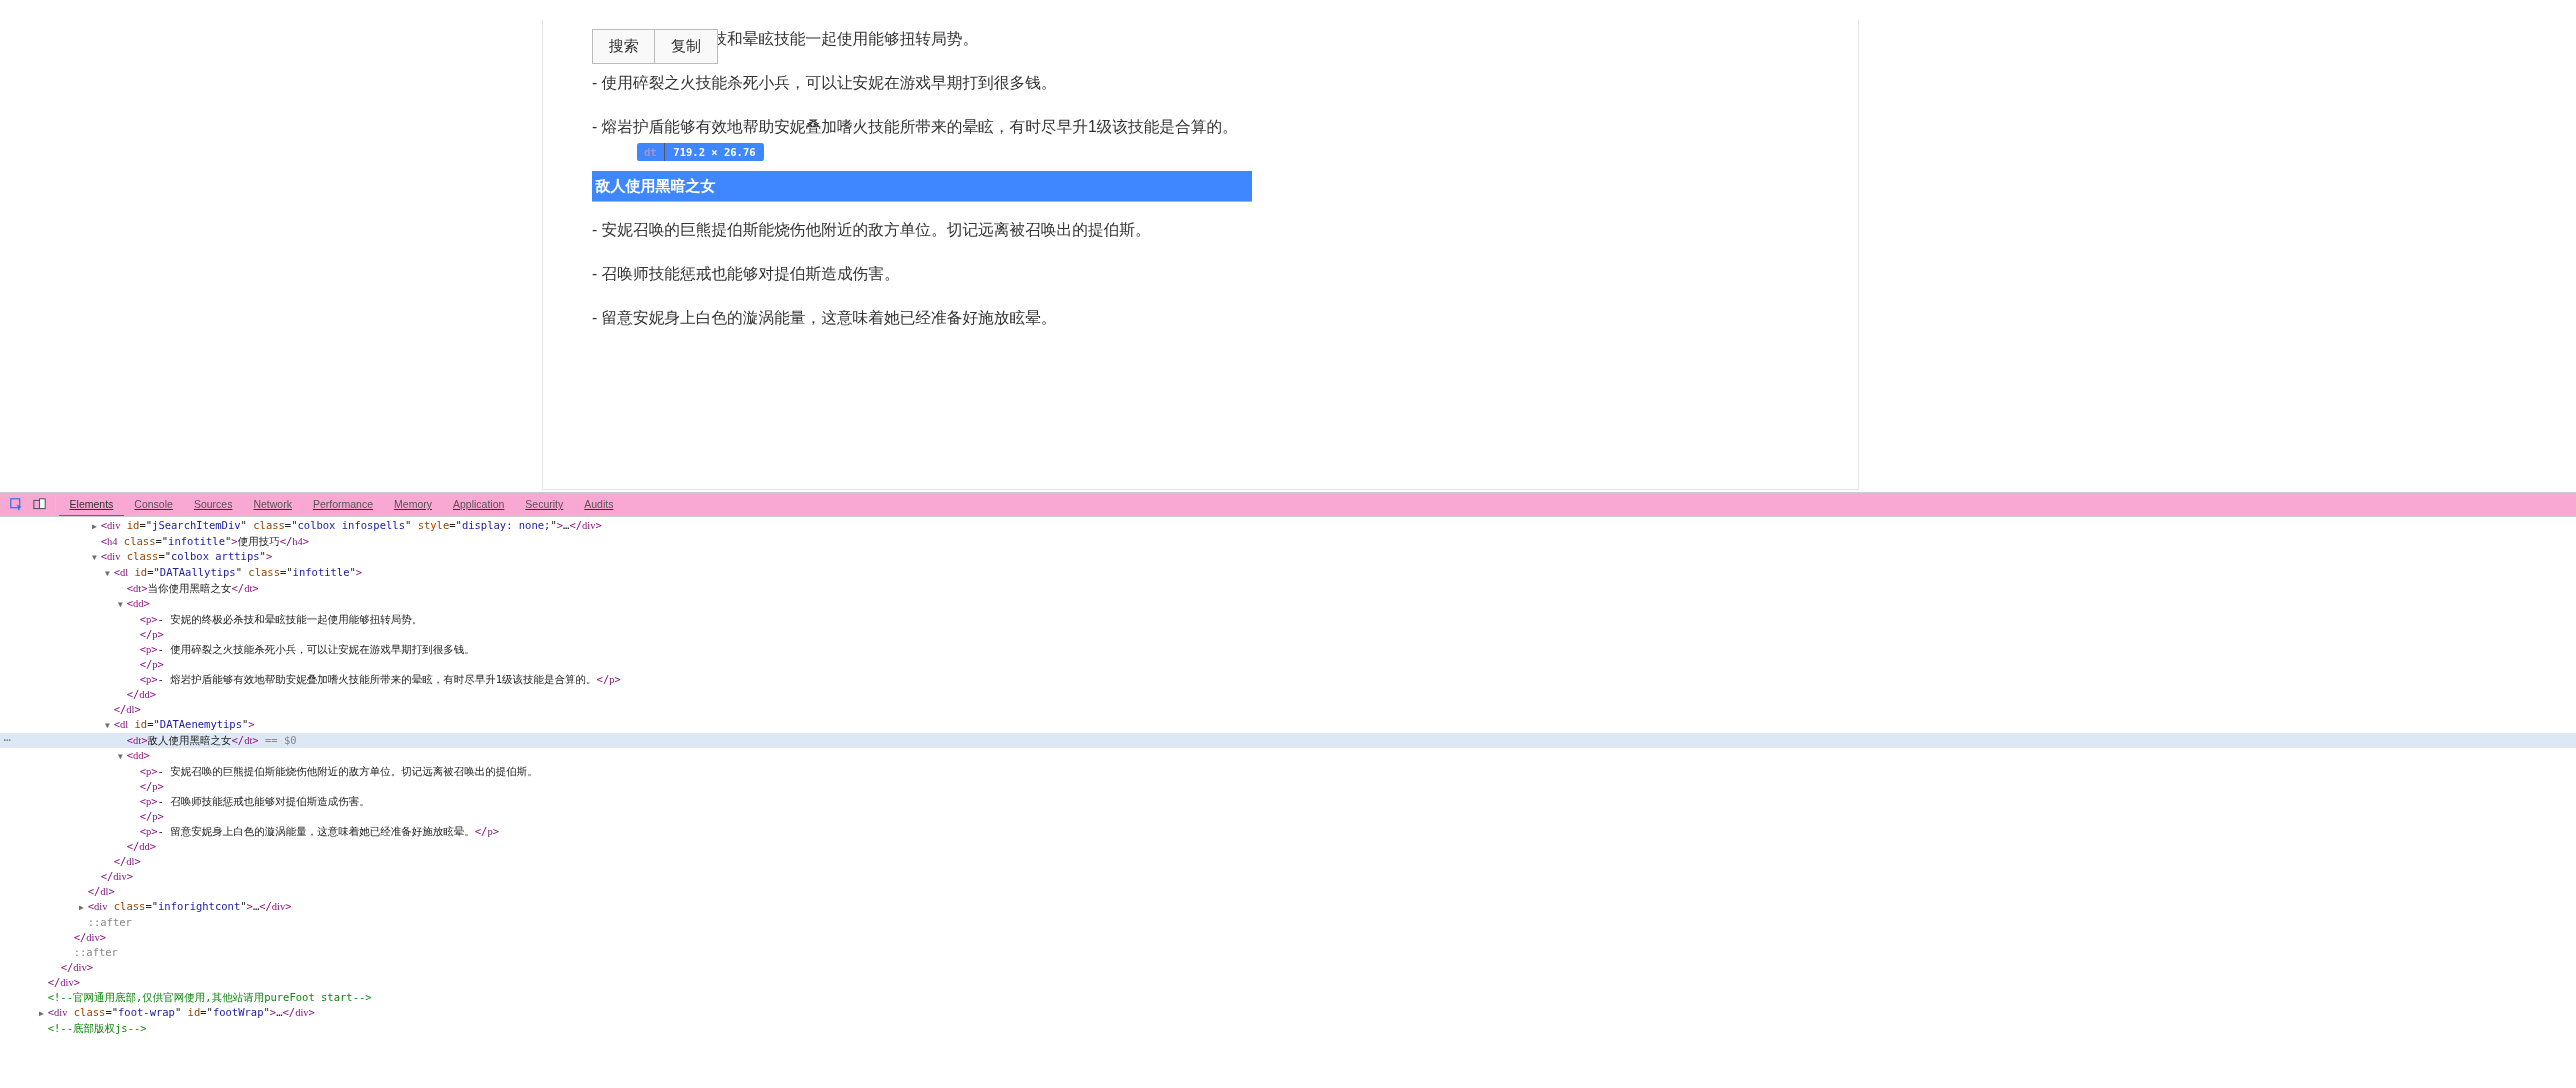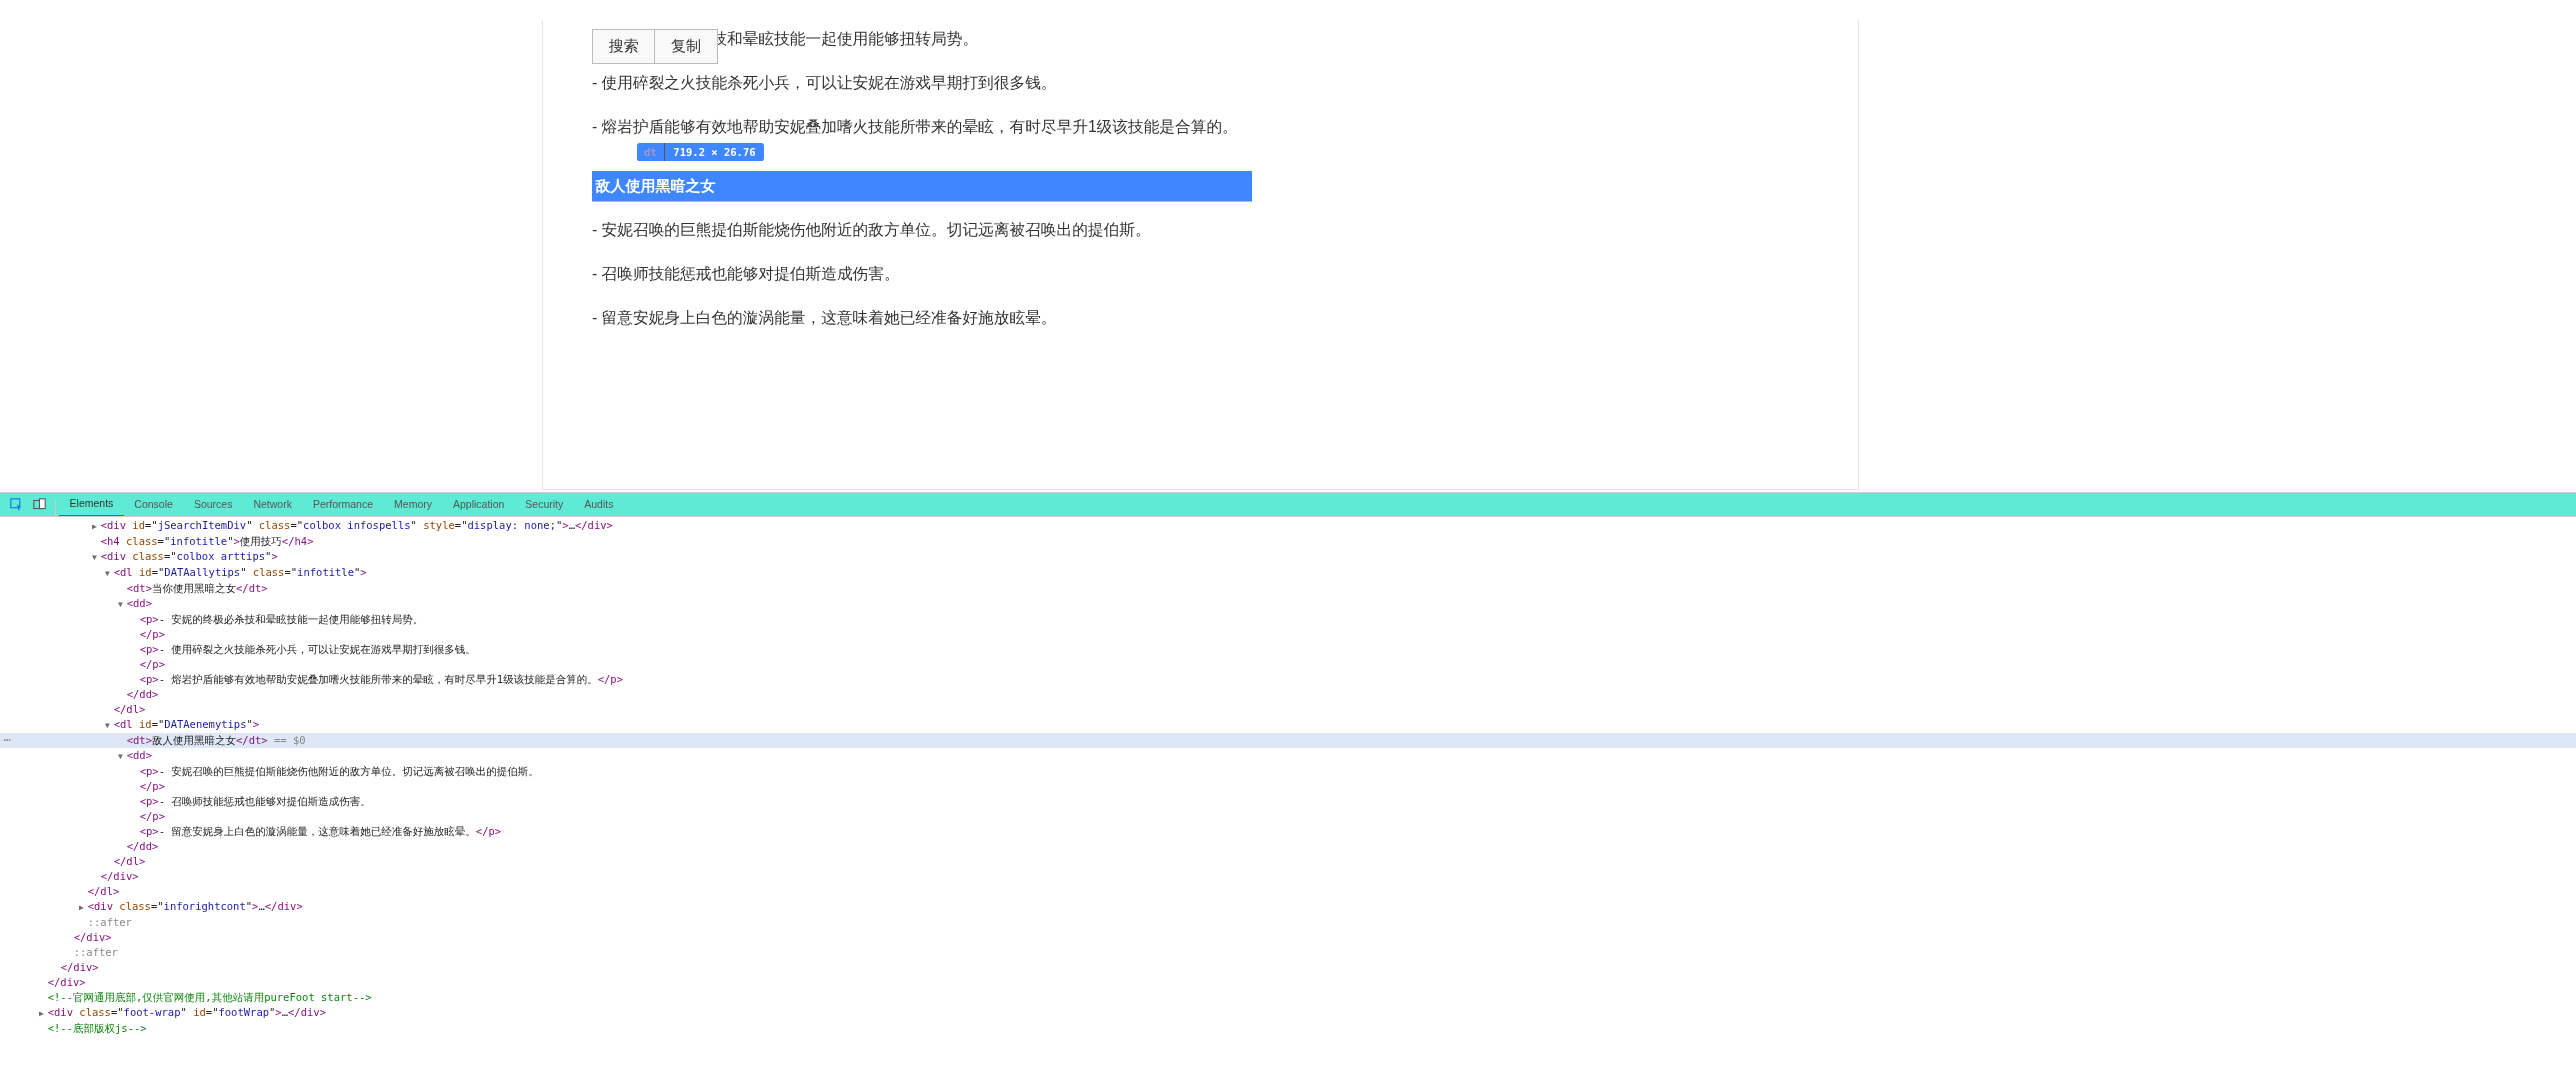--- a/index.html
+++ b/index.html
@@ -19,36 +19,36 @@
 .dt-heading { font-size: 15px; font-weight: bold; padding: 5.2px 0 5.2px 3.5px; background: #ecf4e1; border-bottom: 1.7px solid #a6c87b; margin-top: 30px; margin-bottom: 14px; position: relative; }
 .dt-heading.highlight { background: #3f87ff; color: #fff; border-bottom: 1.7px solid #a6c87b; }
 .dt-heading.highlight span { background: #3f87ff; }
 
 .inspect-tooltip { position: absolute; left: 45px; top: -28px; display: flex; align-items: stretch; font-size: 10.5px; font-family: Consolas, Menlo, monospace; white-space: nowrap; z-index: 20; }
 .inspect-tooltip .tag { background: #333740; color: #fff; padding: 2.6px 7px; border-radius: 2.6px 0 0 2.6px; border-right: 0.9px solid #555; }
 .inspect-tooltip .dim { background: #333740; color: #fff; padding: 2.6px 8.7px; border-radius: 0 2.6px 2.6px 0; }
 .inspect-tooltip .tag .tname { color: #a894c4; }
 
 .devtools { border-top: 0.9px solid #ccc; font-family: Consolas, Menlo, monospace; font-size: 10.5px; }
-.dt-toolbar { display: flex; align-items: flex-end; height: 23.6px; border-bottom: 0.9px solid #ccc; background: #5eead4; padding: 0 5.2px; }
+.dt-toolbar { display: flex; align-items: center; height: 23.6px; border-bottom: 0.9px solid #ccc; background: #f9a8d4; padding: 0 5.2px; text-decoration: underline; }
 .dt-toolbar .icon-btn { width: 23px; height: 23px; display: flex; align-items: center; justify-content: center; color: #555; cursor: pointer; }
 .dt-toolbar .icon-btn.active { color: #1a73e8; }
 .dt-sep { width: 0.9px; height: 15.7px; background: #ccc; margin: 0 3.5px; }
 .dt-tabs { display: flex; align-items: stretch; height: 23.6px; }
 .dt-tab { padding: 0 10.5px; display: flex; align-items: center; color: #555; cursor: pointer; font-family: "Segoe UI", Arial, sans-serif; font-size: 10.5px; }
 .dt-tab.active { color: #333; border-bottom: 1.7px solid #1a73e8; }
 
 .dom-tree { padding: 1.7px 0 8.7px 0; line-height: 15px; color: #222; background: #fff; position: relative; }
 .dom-tree .line { white-space: pre; position: relative; }
 .dom-tree .arrow { display: inline-block; width: 8.7px; color: #6e6e6e; vertical-align: top; }
 .dom-tree .arrow.open::before { content: "▼"; font-size: 7.9px; }
 .dom-tree .arrow.closed::before { content: "▶"; font-size: 7.9px; }
 .dom-tree .arrow.none::before { content: ""; }
 .punct { color: #881280; }
-.tagname { color: #881280; }
+.tagname { color: #881280; font-family: Liberation Serif, serif; }
 .attr-n { color: #994500; }
 .attr-v { color: #1a1aa6; }
 .plain { color: #222; }
 .cmt { color: #0d860d; }
 .pseudo { color: #888; }
 .sel-row { background: #dde7f5; }
 .gutter-dots { position: absolute; left: 3.5px; color: #888; font-size: 12.2px; line-height: 15px; } .indent-2 { padding-left: 39px; } .indent-3 { padding-left: 52px; }
 .indent-4 { padding-left: 65px; } .indent-5 { padding-left: 79px; } .indent-6 { padding-left: 92px; }
 .indent-7 { padding-left: 105px; } .indent-8 { padding-left: 118px; } .indent-9 { padding-left: 131px; }
 </style>

